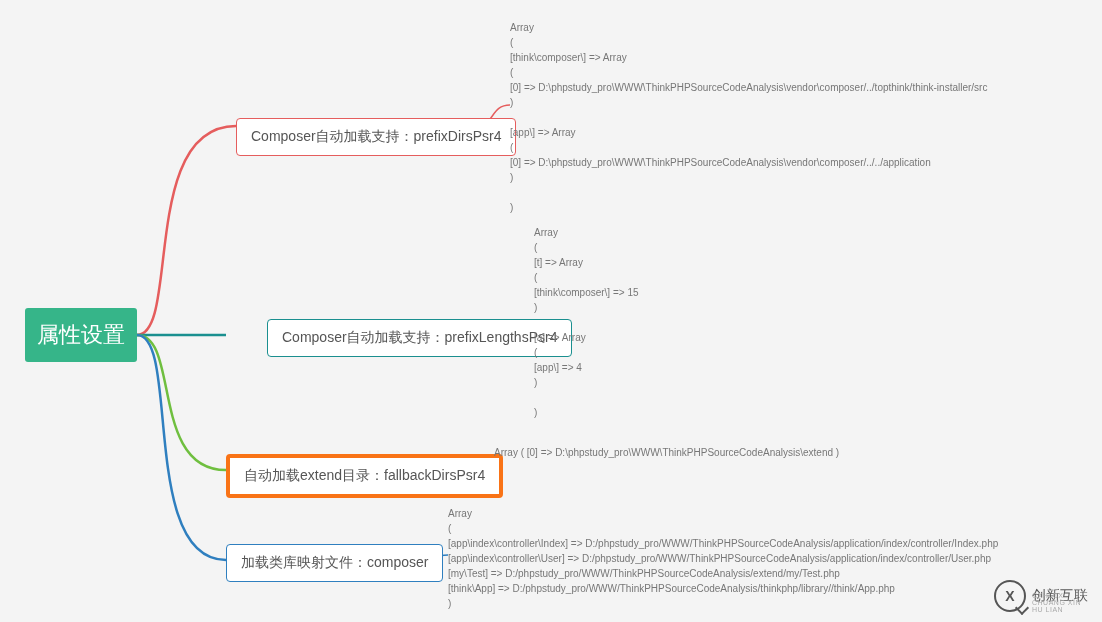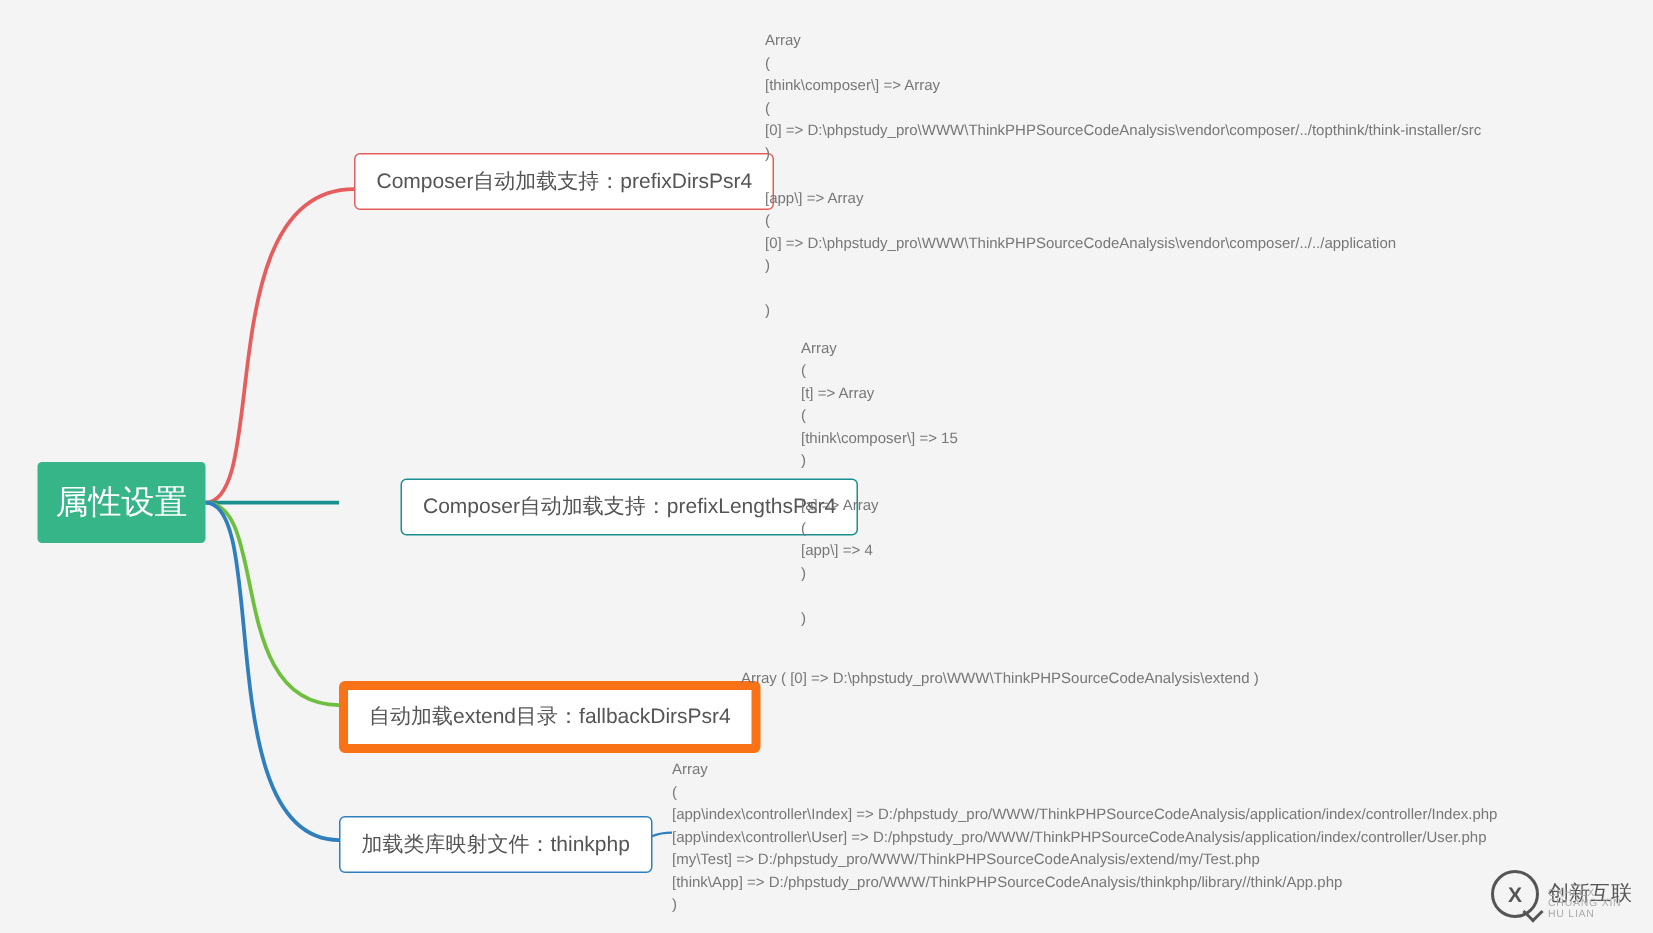--- a/index.html
+++ b/index.html
@@ -43,21 +43,21 @@
     background: #fff;
     border-radius: 4px;
     font-size: 14px;
     color: #555;
     padding: 9px 14px;
     box-sizing: border-box;
     white-space: nowrap;
   }
   .branch-node.red    { border: 1px solid #e55d5d; }
   .branch-node.teal   { border: 1px solid #1a8f8f; }
-  .branch-node.green  { border: 6px solid #f97316; text-align: center; }
+  .branch-node.green  { border: 4px solid #f97316; text-align: center; }
   .branch-node.blue   { border: 1px solid #2f7fbf; }
 
   .leaf-text {
     position: absolute;
     font-size: 10px;
     color: #777;
     line-height: 1.5;
     white-space: pre;
     font-family: Arial, sans-serif;
   }
@@ -124,21 +124,21 @@
 
     <path d="M474 470 L 494 470" stroke="#6fbf3f" stroke-width="1.5" fill="none"></path>
 
     <path d="M420 560 C 438 560, 432 555, 448 555" stroke="#2f7fbf" stroke-width="1.5" fill="none"></path>
   </svg>
 
   <div class="root-node">
     <span>属性设置</span>
   </div>
 
-  <div class="branch-node red" style="left:236px; top:102px;">
+  <div class="branch-node red" style="left:236px; top:118px;">
     <span>Composer自动加载支持：prefixDirsPsr4</span>
   </div>
   <div class="leaf-text" style="left:510px; top:20px;">Array
 (
 [think\composer\] =&gt; Array
 (
 [0] =&gt; D:\phpstudy_pro\WWW\ThinkPHPSourceCodeAnalysis\vendor\composer/../topthink/think-installer/src
 )
 
 [app\] =&gt; Array
@@ -164,21 +164,21 @@
 )
 
 )</div>
 
   <div class="branch-node green" style="left:226px; top:454px;">
     <span>自动加载extend目录：fallbackDirsPsr4</span>
   </div>
   <div class="leaf-text" style="left:494px; top:445px;">Array ( [0] =&gt; D:\phpstudy_pro\WWW\ThinkPHPSourceCodeAnalysis\extend )</div>
 
   <div class="branch-node blue" style="left:226px; top:544px;">
-    <span>加载类库映射文件：thinkphp</span>
+    <span>加载类库映射文件：composer</span>
   </div>
   <div class="leaf-text" style="left:448px; top:506px;">Array
 (
 [app\index\controller\Index] =&gt; D:/phpstudy_pro/WWW/ThinkPHPSourceCodeAnalysis/application/index/controller/Index.php
 [app\index\controller\User] =&gt; D:/phpstudy_pro/WWW/ThinkPHPSourceCodeAnalysis/application/index/controller/User.php
 [my\Test] =&gt; D:/phpstudy_pro/WWW/ThinkPHPSourceCodeAnalysis/extend/my/Test.php
 [think\App] =&gt; D:/phpstudy_pro/WWW/ThinkPHPSourceCodeAnalysis/thinkphp/library//think/App.php
 )</div>
 
   <div class="watermark">

